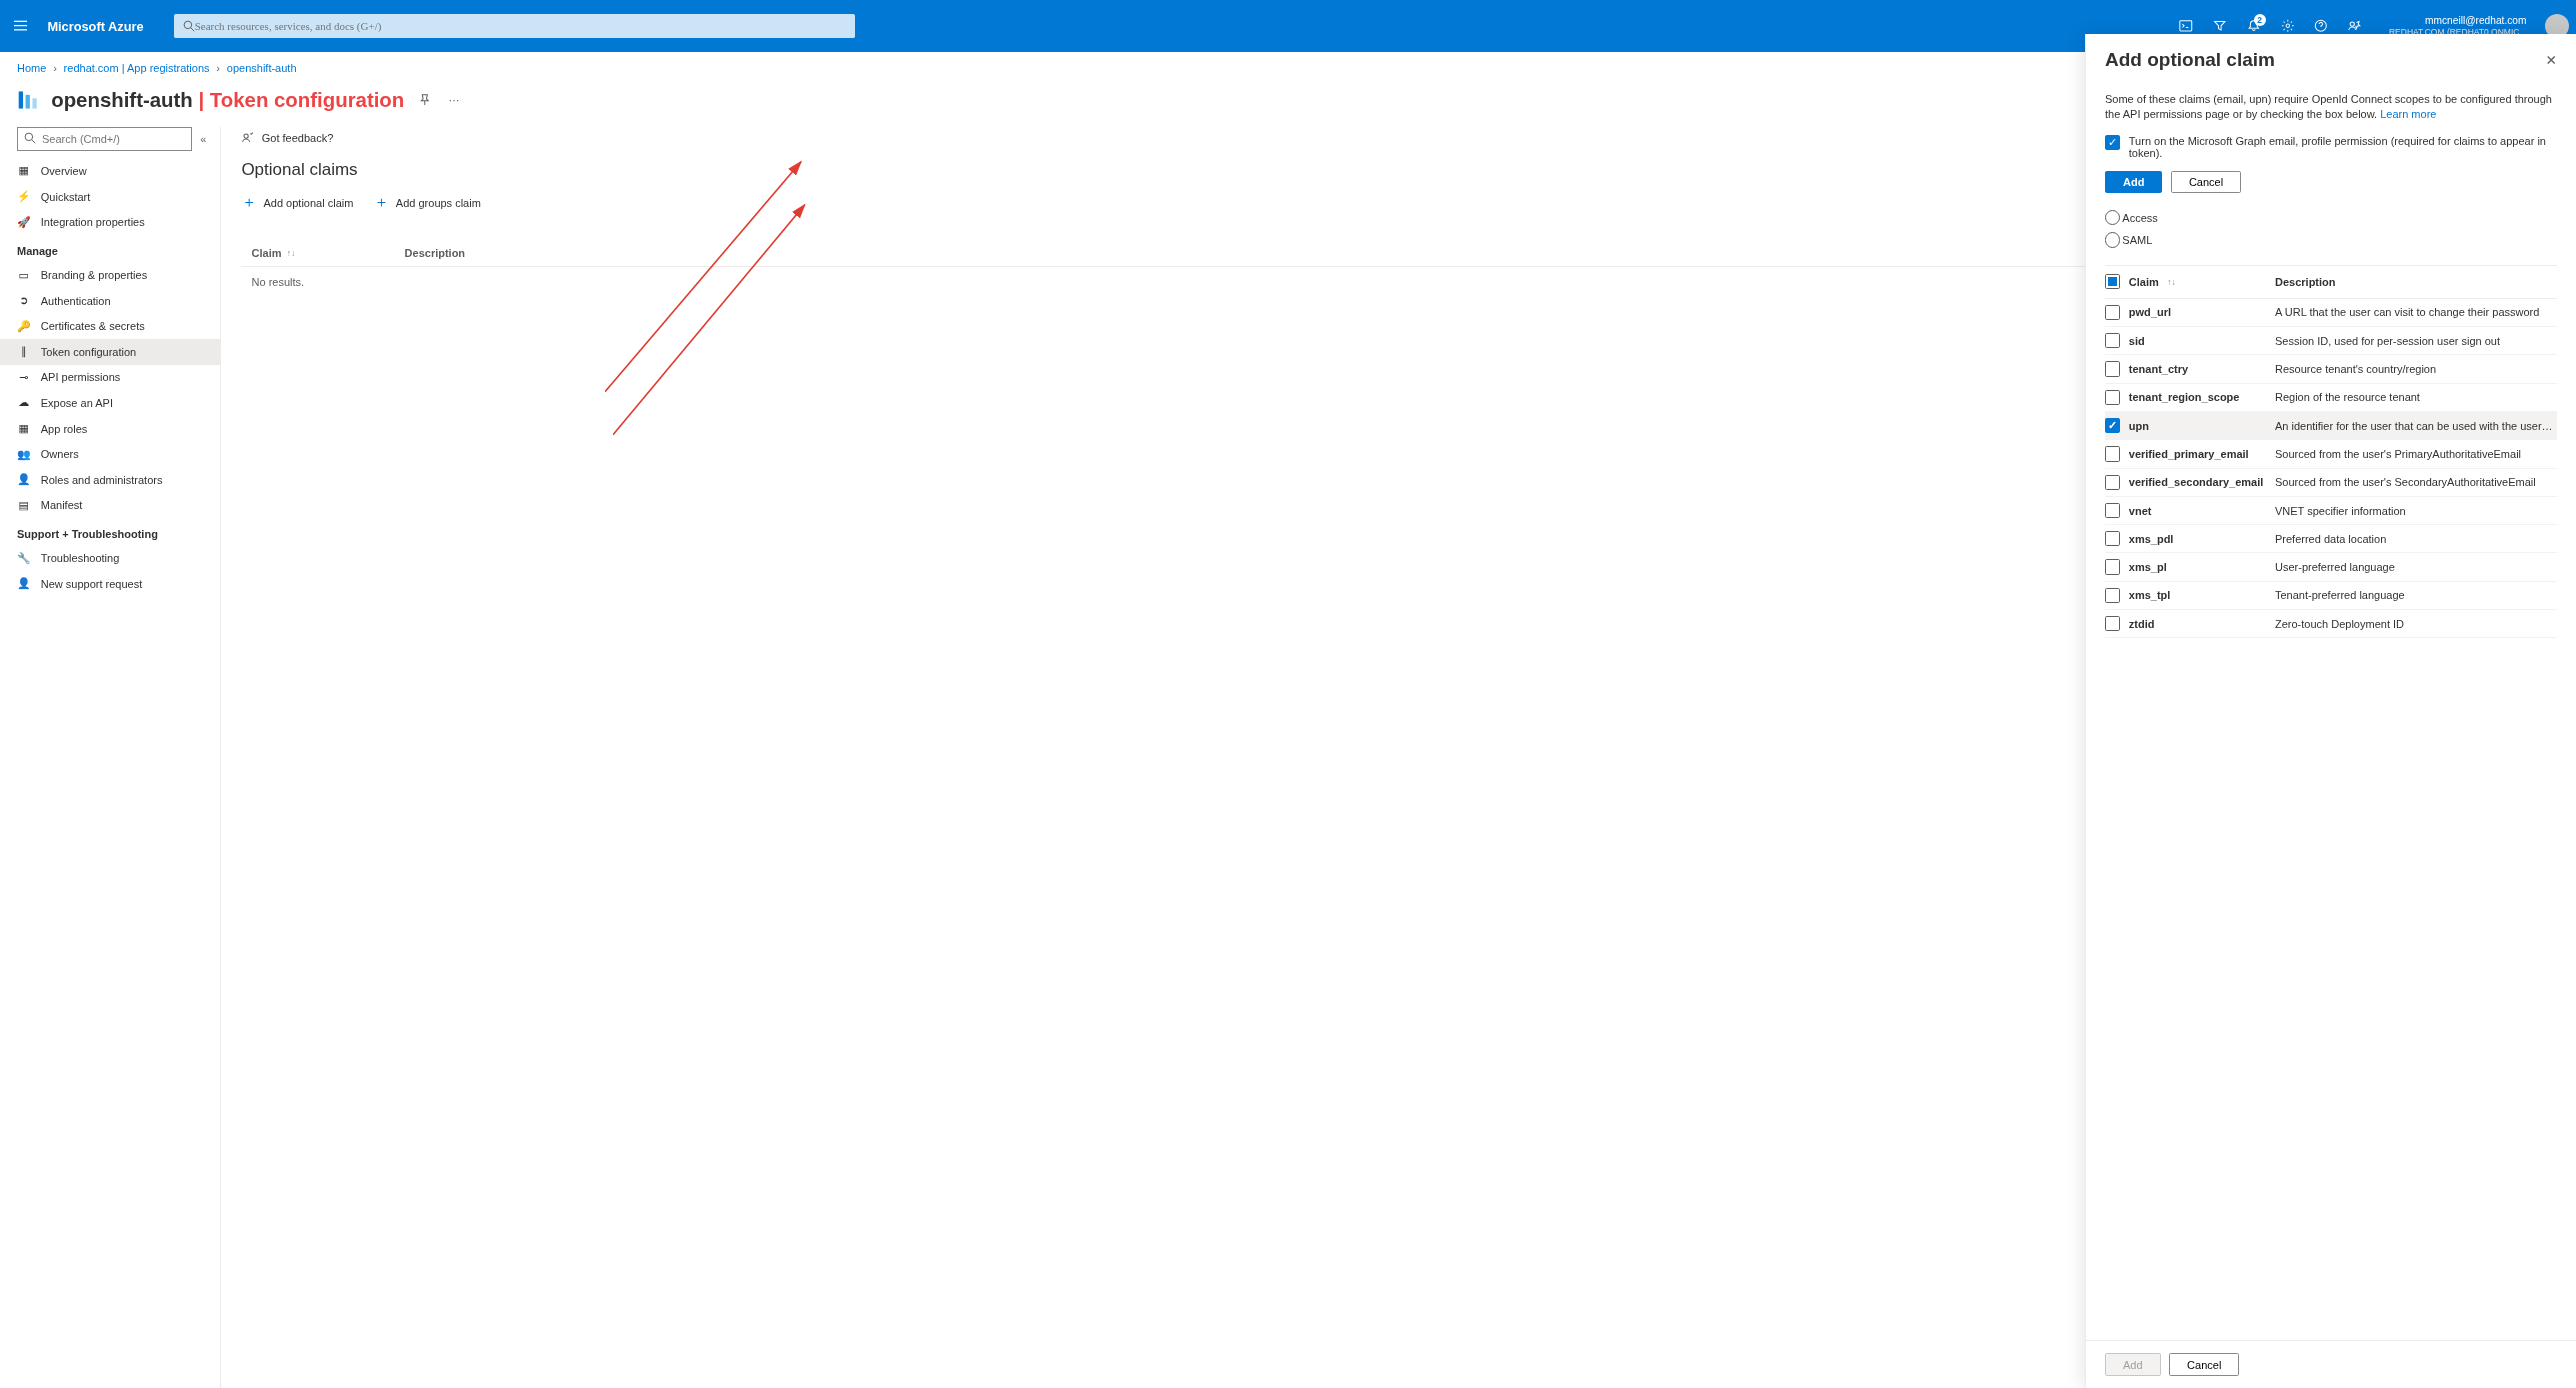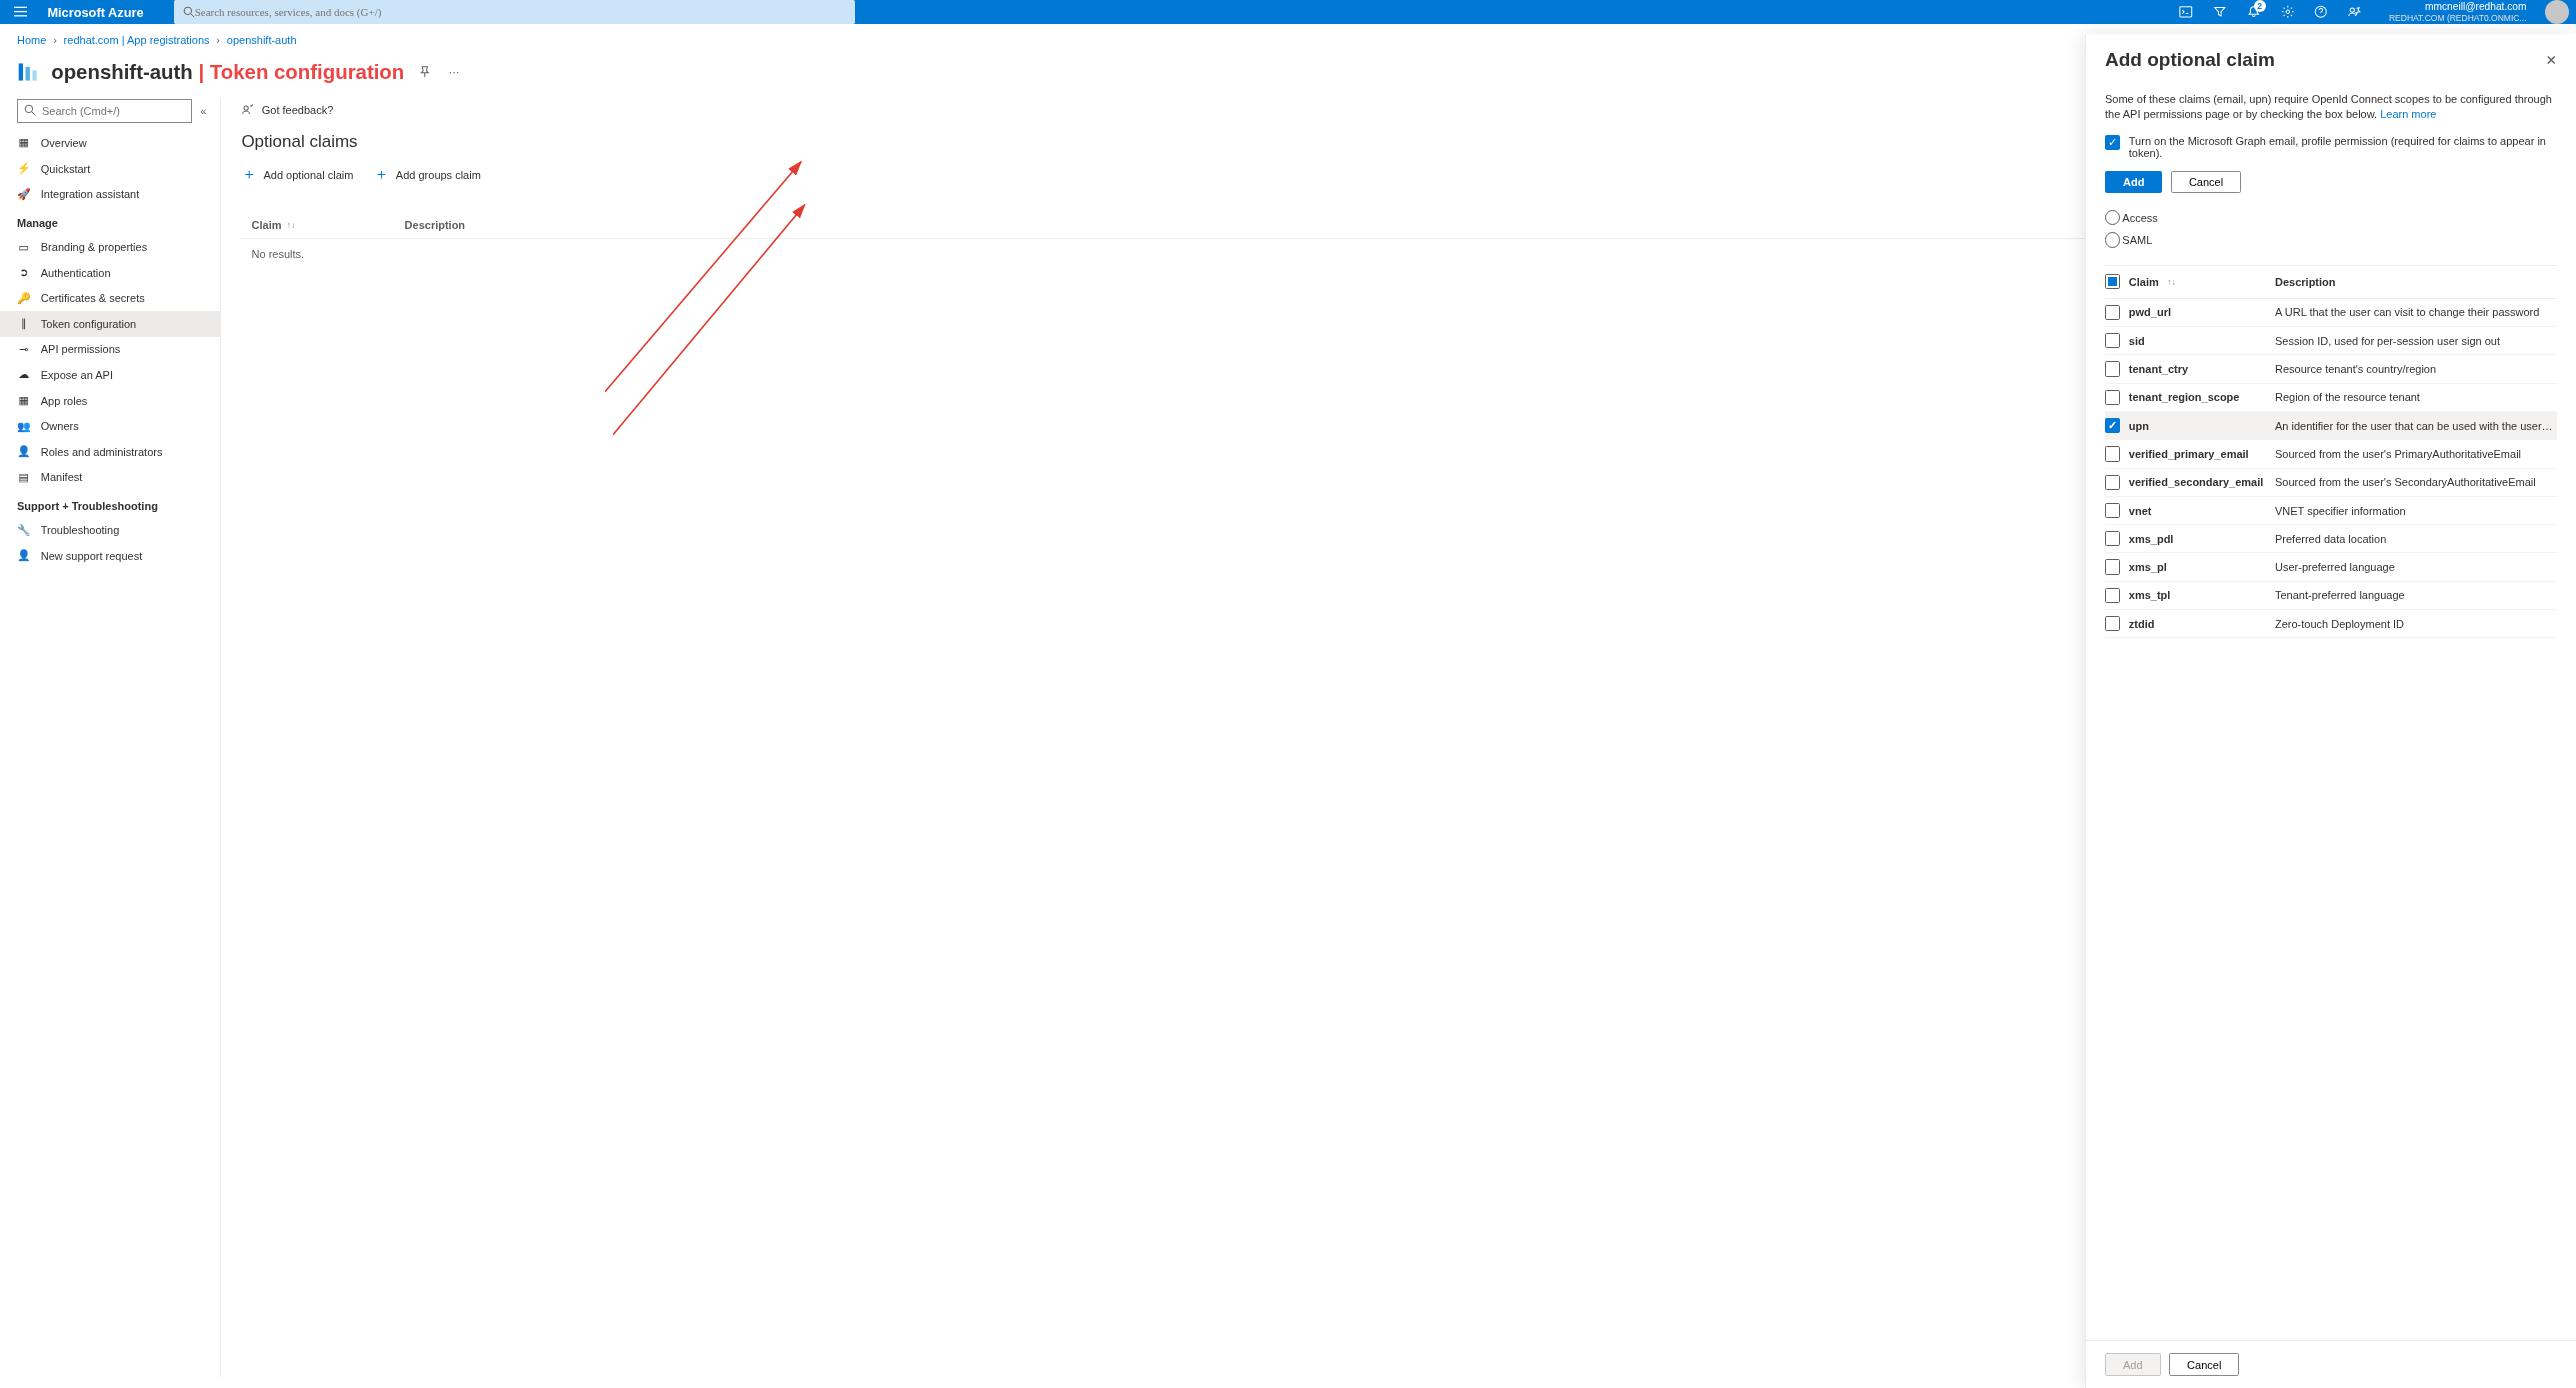--- a/index.html
+++ b/index.html
@@ -1,19 +1,19 @@
 <!DOCTYPE html>
 <html style="font-size:13.6px"><head>
 <meta charset="utf-8">
 <style>
   * { box-sizing: border-box; margin: 0; padding: 0; }
   body { font-family: "Segoe UI", -apple-system, sans-serif; font-size: 11px; color: #323130; background: #fff; overflow: hidden; width: 2576px; height: 1389px; transform-origin: top left; }
   
   
-  .topbar { background: #0078d4; height: 24px; display: flex; align-items: center; padding: 0 6.8px; gap: 10.2px; color: #fff; }
+  .topbar { background: #0078d4; height: 52px; display: flex; align-items: center; padding: 0 6.8px; gap: 10.2px; color: #fff; }
   .hamburger { width: 27px; height: 27px; display:flex; align-items:center; justify-content:center; cursor:pointer; }
   .brand { font-size: 12.8px; font-weight: 600; margin-right: 20.4px; margin-left:3.4px;}
   .searchbar { flex: 1; max-width: 681px; background: #cce4f7; border-radius: 1.7px; height: 24px; display:flex; align-items:center; padding: 0 8.5px; color: #444; margin-right:auto;}
   .searchbar input { flex:1; border:none; background:transparent; outline:none; font-size:11px; color:#605e5c;font-family:Liberation Serif, serif;}
   .top-icons { display:flex; align-items:center; gap:6.8px; margin-left:13.6px;}
   .top-icon { width:27px; height:27px; display:flex; align-items:center; justify-content:center; cursor:pointer; position:relative;}
   .badge { position:absolute; top:1.7px; right:1.7px; background:#fff; color:#0078d4; border-radius:6.8px; font-size:8.5px; min-width:12px; height:12px; display:flex; align-items:center; justify-content:center; padding:0 2.6px; font-weight:600;}
   .user-block { text-align:right; line-height:1.2; margin-left:10.2px; margin-right:5.1px;}
   .user-email { font-size:10.2px; }
   .user-tenant { font-size:8.5px; color:#e1e1e1; text-transform:uppercase;}
@@ -198,21 +198,21 @@
     <div class="side-item">
         <span class="sicon">▦</span>
         <span>Overview</span>
       </div>
     <div class="side-item">
         <span class="sicon">⚡</span>
         <span>Quickstart</span>
       </div>
     <div class="side-item">
         <span class="sicon">🚀</span>
-        <span>Integration assistant</span>
+        <span>Integration properties</span>
       </div>
 
     <div class="side-group">Manage</div>
     <div class="side-item">
         <span class="sicon">▭</span>
         <span>Branding &amp; properties</span>
       </div>
     <div class="side-item">
         <span class="sicon">➲</span>
         <span>Authentication</span>

